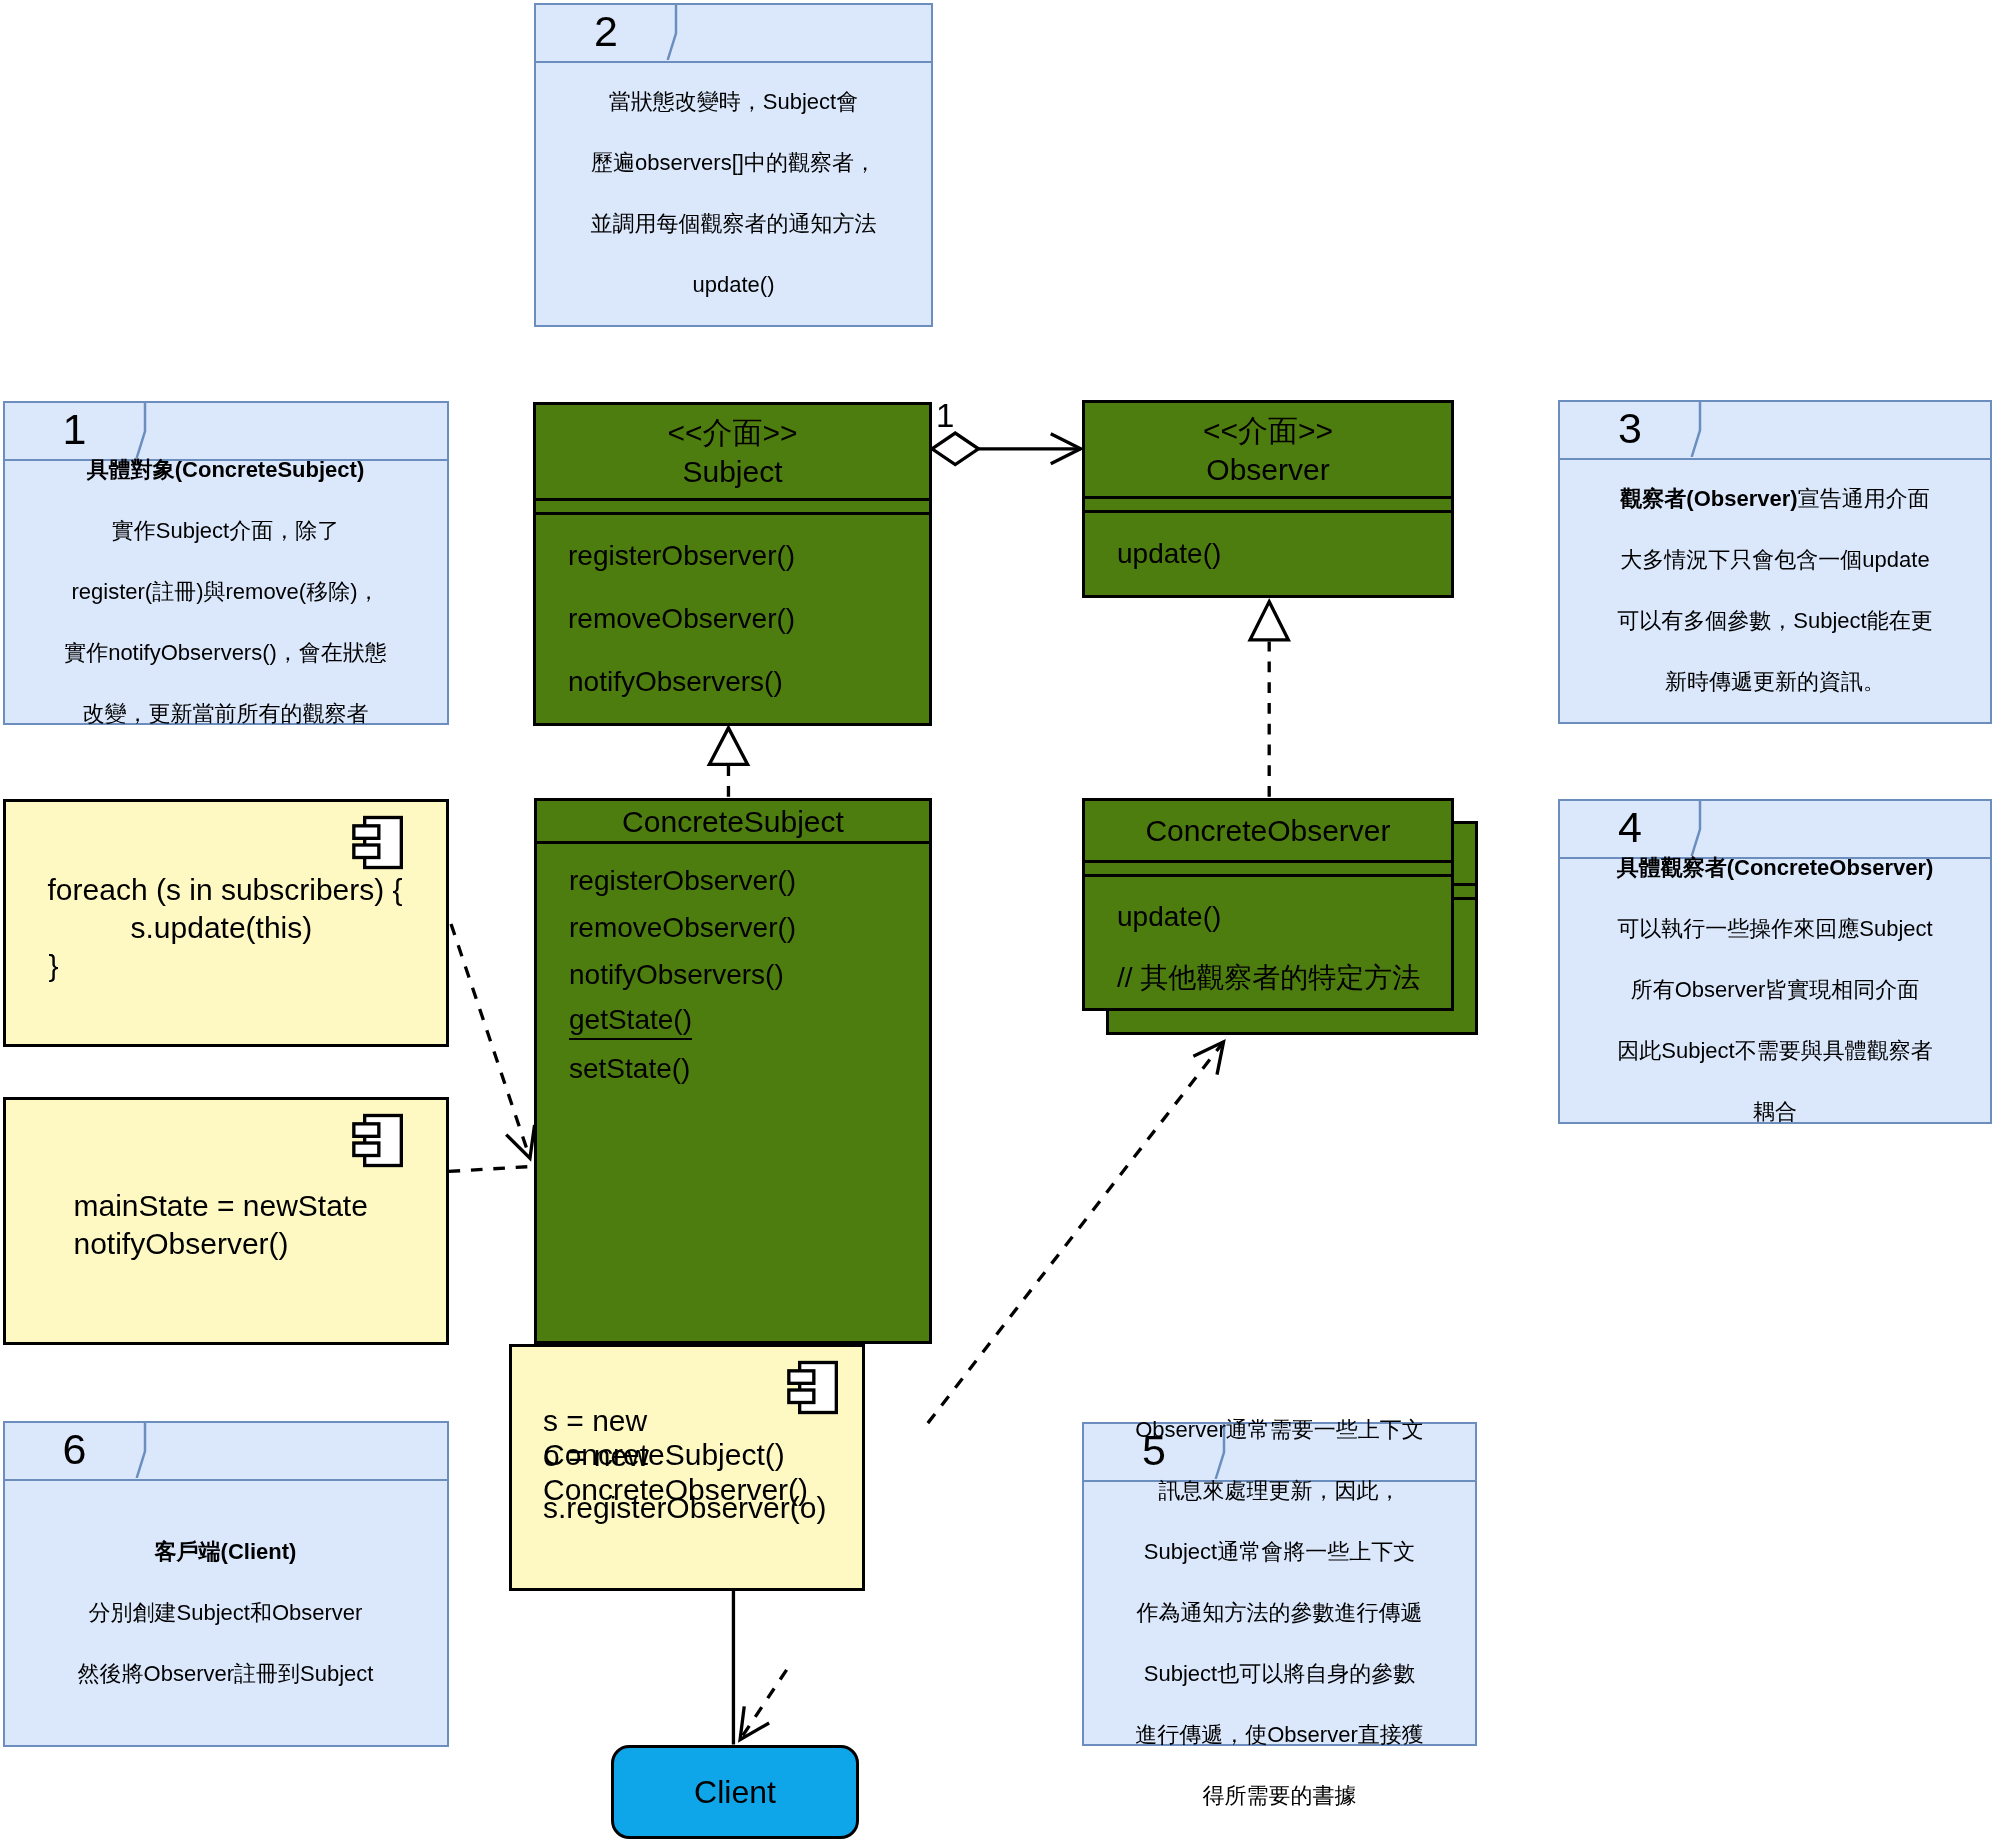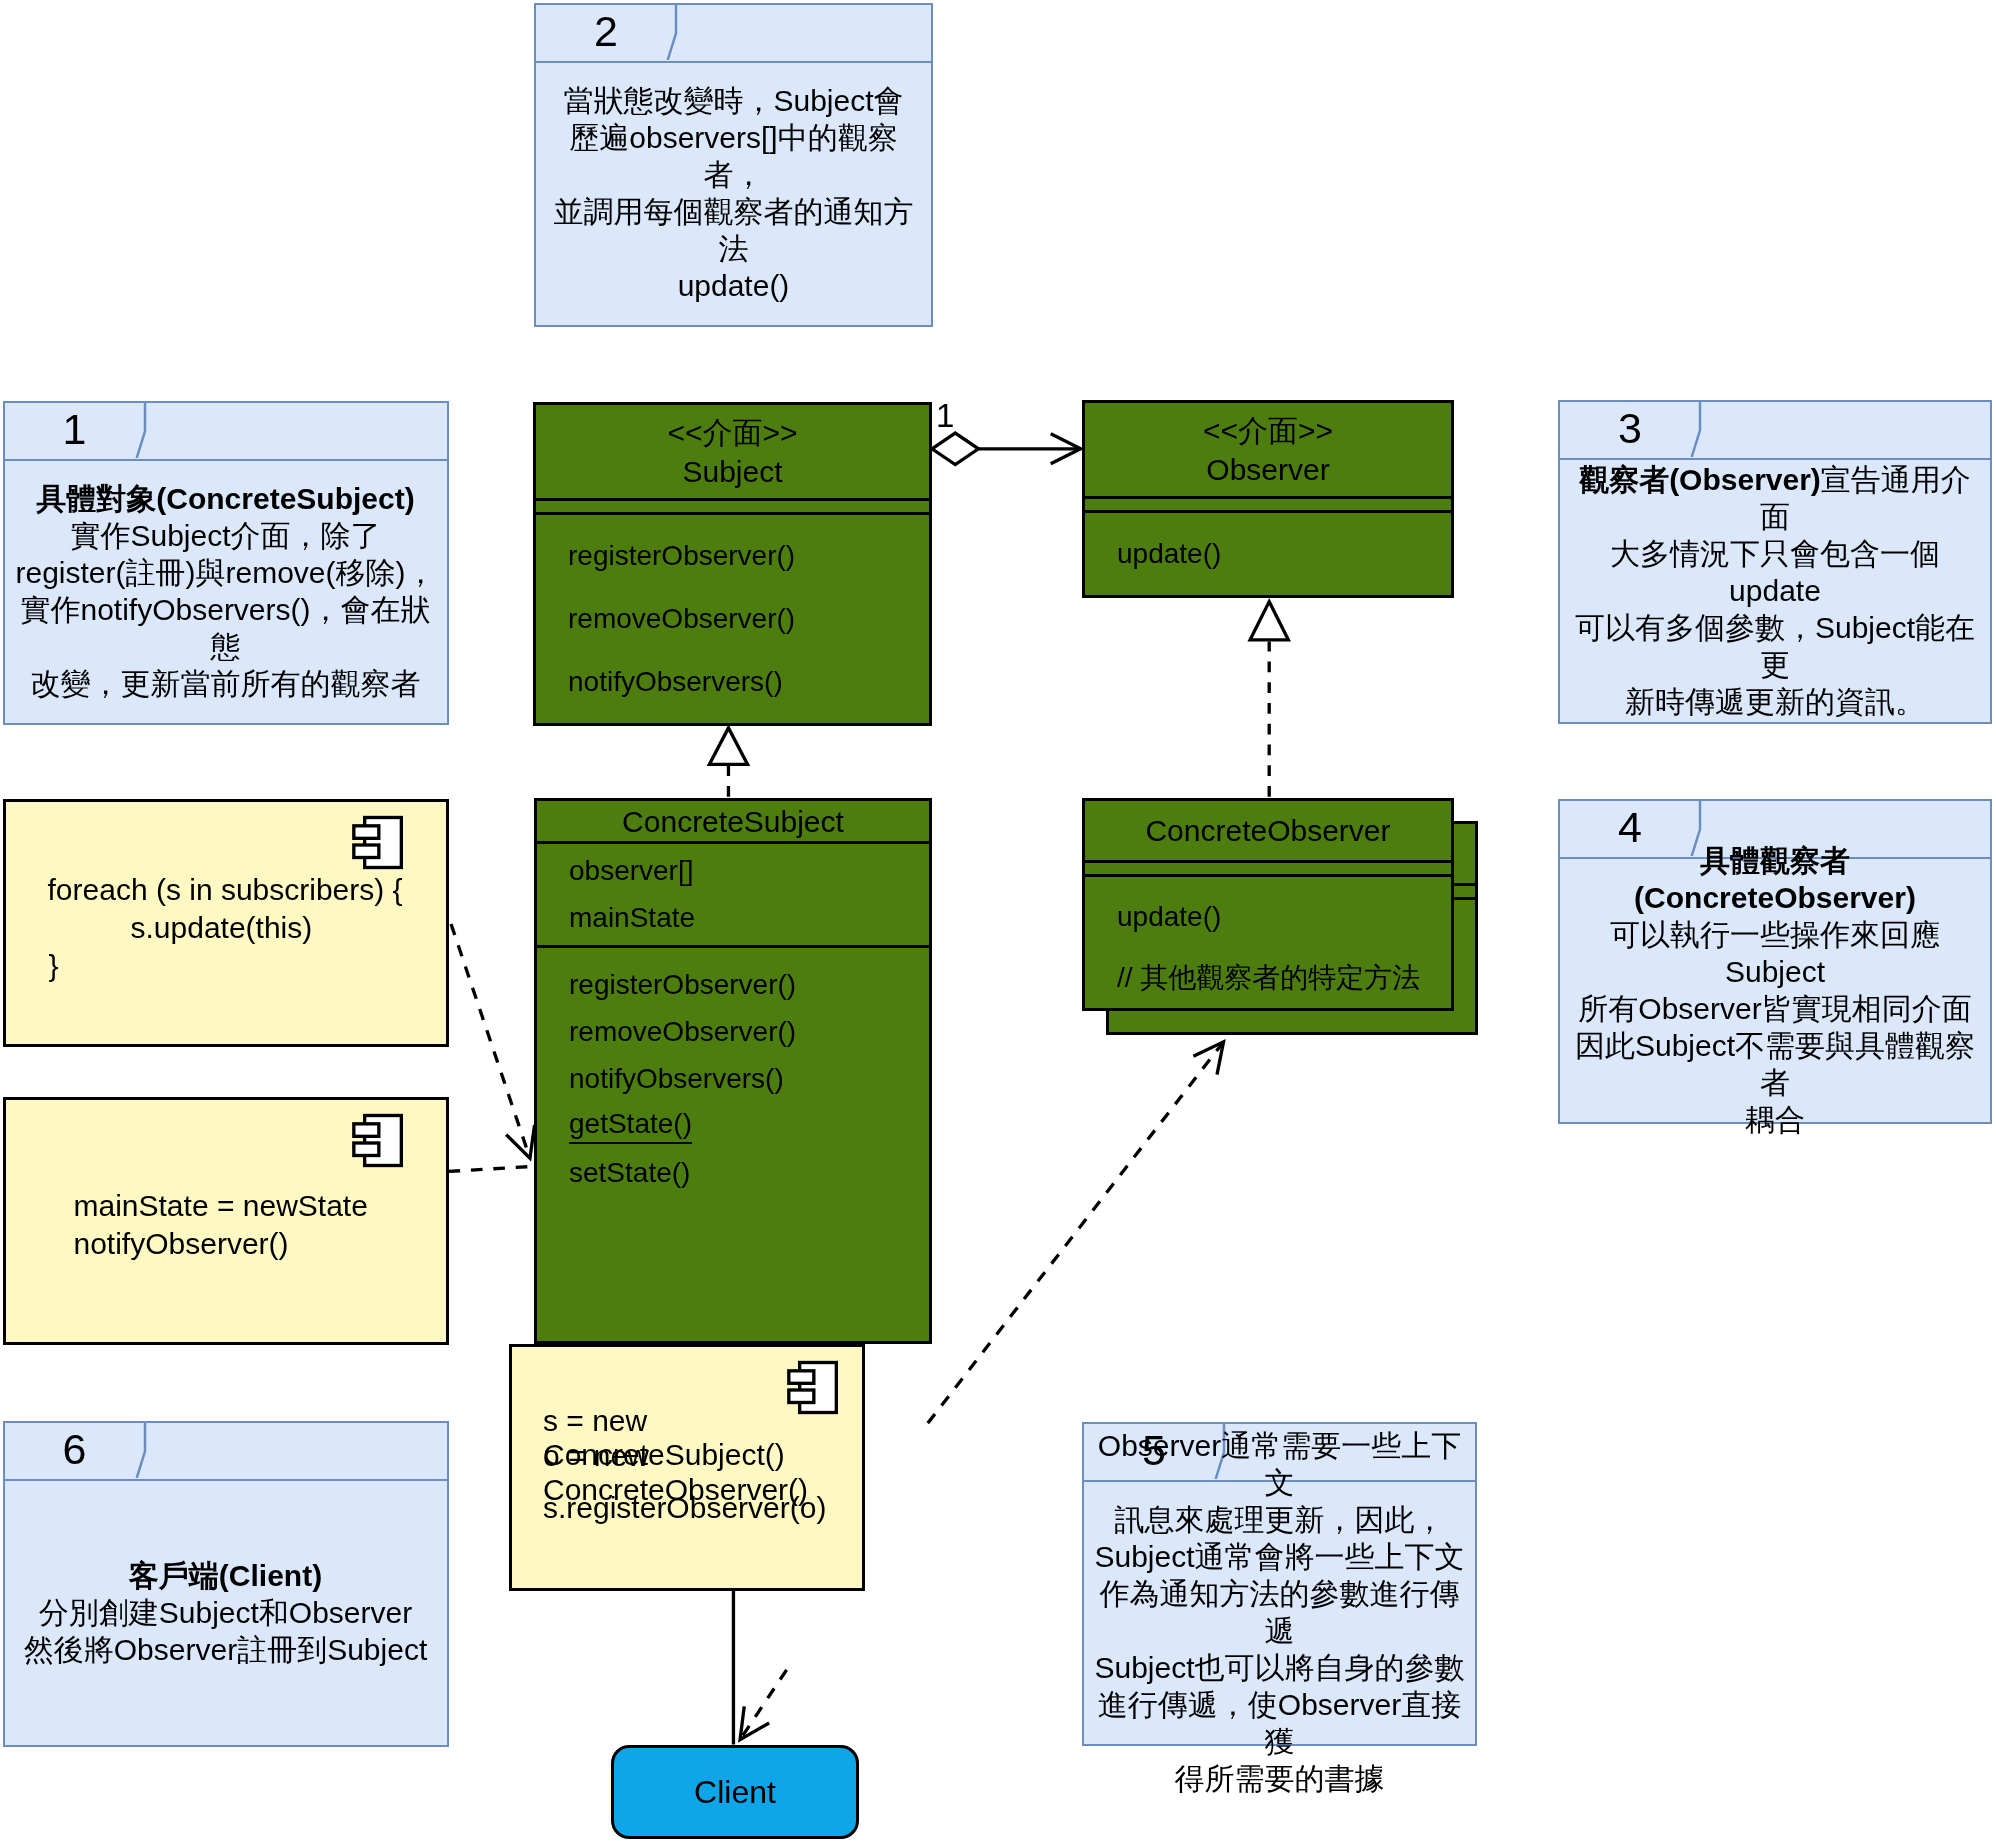--- a/index.html
+++ b/index.html
@@ -8,21 +8,21 @@
     font-family:"Liberation Sans","DejaVu Sans",sans-serif;color:#000;
   }
   svg.edges{position:absolute;left:0;top:0;z-index:1;}
   .node{position:absolute;box-sizing:border-box;z-index:2;}
 
   
   .note{background:#dbe8fc;border:2.5px solid #6c8ebf;}
   .note .band{position:absolute;left:0;top:0;right:0;height:56px;border-bottom:2.5px solid #6c8ebf;}
   .note .num{position:absolute;left:0;top:0;width:140px;height:53px;display:flex;align-items:center;justify-content:center;font-size:43px;}
   .note .notch{position:absolute;left:0;top:0;}
-  .note .body{position:absolute;left:5px;right:5px;top:56px;bottom:0;display:flex;flex-direction:column;align-items:center;justify-content:center;text-align:center;font-size:30px;line-height:37px;}
+  .note .body{position:absolute;left:5px;right:5px;top:56px;bottom:0;display:flex;flex-direction:column;align-items:center;justify-content:center;text-align:center;font-size:22px;line-height:37px;gap:24px;}
   .note .body.tight{line-height:37px;}
   .b{font-weight:bold;}
 
   
   .cls{background:#4d7c0f;border:3.3px solid #000;}
   .cls .title{display:flex;flex-direction:column;align-items:center;justify-content:center;font-size:30px;line-height:39px;border-bottom:3.3px solid #000;}
   .cls .strip{height:10.8px;border-bottom:3.3px solid #000;}
   .cls .row{display:flex;align-items:center;padding-left:32px;font-size:28px;}
   .u{border-bottom:2.5px solid #000;padding-bottom:1.7px;}
 
@@ -201,24 +201,20 @@
     </div>
     <div class="strip"></div>
     <div class="methods">
       <div class="row">update()</div>
     </div>
   </div>
 
   <div class="node cls cs" style="left:534px;top:798px;width:398px;height:546px;">
     <div class="title">
       <div>ConcreteSubject</div>
-    </div>
-    <div class="attrs">
-      <div class="row">observer[]</div>
-      <div class="row">mainState</div>
     </div>
     <div class="methods">
       <div class="row">registerObserver()</div>
       <div class="row">removeObserver()</div>
       <div class="row">notifyObservers()</div>
       <div class="row">
           <span class="u">getState()</span>
         </div>
       <div class="row">setState()</div>
     </div>

